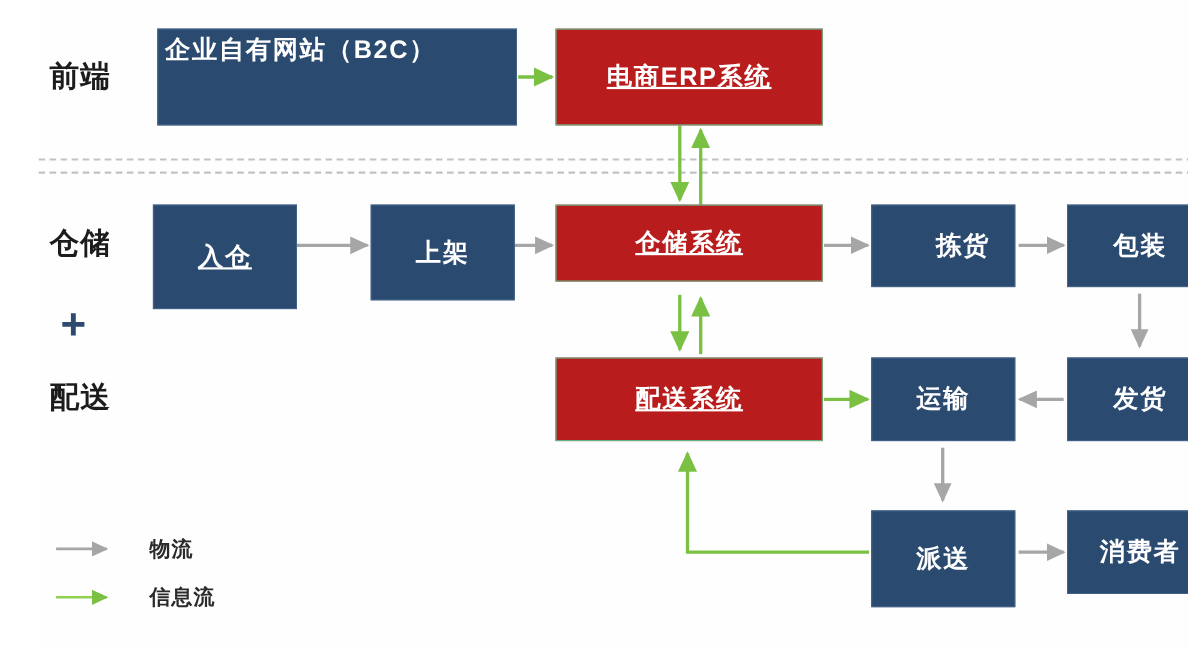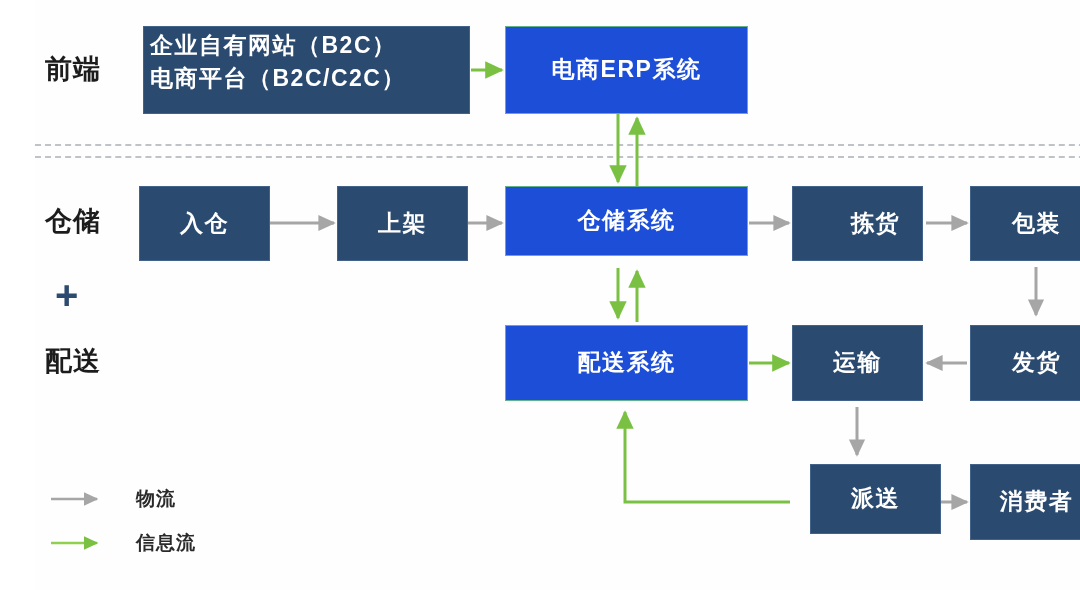--- a/index.html
+++ b/index.html
@@ -51,22 +51,23 @@
     letter-spacing: 1.5px;
     line-height: 1.45;
     box-sizing: border-box;
     padding: 2px 6px;
   }
   .node.blue {
     background: #2b4a70;
     border: 1px solid #43628a;
   }
   .node.green {
-    background: #1d4ed8;
+    background: #b91c1c;
     border: 1px solid #63b388;
+    text-decoration: underline;
   }
   .node-multiline {
     display: block;
   }
   .node-multiline span {
     display: block;
   }
 
   
   .divider {
@@ -147,43 +148,42 @@
       <line x1="1001" y1="267" x2="1001" y2="315"></line>
       <line x1="932" y1="363" x2="892" y2="363"></line>
       <line x1="822" y1="407" x2="822" y2="455"></line>
       <line x1="891" y1="502" x2="932" y2="502"></line>
     </g>
   </svg>
 
   <div class="node blue node-multiline" style="left:108px; top:26px; width:327px; height:88px;">
     <div>
       <span>企业自有网站（B2C）</span>
-      <span>电商平台（B2C/C2C）</span>
     </div>
   </div>
 
   <div class="node green" style="left:470px; top:26px; width:243px; height:88px;">电商ERP系统</div>
 
-  <div class="node blue" style="left:104px; top:186px; width:131px; height:75px;">入仓</div>
-
-  <div class="node blue" style="left:302px; top:186px; width:131px; height:75px;">上架</div>
+  <div class="node blue" style="left:104px; top:186px; width:131px; height:95px;text-decoration:underline;">入仓</div>
+
+  <div class="node blue" style="left:302px; top:186px; width:131px; height:87px;">上架</div>
 
   <div class="node green" style="left:470px; top:186px; width:243px; height:70px;">仓储系统</div>
 
   <div class="node blue" style="left:757px; top:186px; width:131px; height:75px;padding-left:42px;">拣货</div>
 
   <div class="node blue" style="left:935px; top:186px; width:133px; height:75px;">包装</div>
 
   <div class="node blue" style="left:757px; top:325px; width:131px; height:76px;">运输</div>
 
   <div class="node green" style="left:470px; top:325px; width:243px; height:76px;">配送系统</div>
 
   <div class="node blue" style="left:935px; top:325px; width:133px; height:76px;">发货</div>
 
-  <div class="node blue" style="left:775px; top:464px; width:131px; height:70px;">派送</div>
+  <div class="node blue" style="left:757px; top:464px; width:131px; height:88px;">派送</div>
 
   <div class="node blue" style="left:935px; top:464px; width:133px; height:76px;">消费者</div>
 
   <div class="legend-row" style="left:14px; top:486px;">
     <svg class="legend-swatch" width="56" height="14" viewBox="0 0 56 14">
       <defs>
         <marker id="lg1" markerWidth="7" markerHeight="7" refX="5.6" refY="3.5" orient="auto" markerUnits="strokeWidth">
           <path d="M0,0.6 L6.2,3.5 L0,6.4 z" fill="#a6a6a6"></path>
         </marker>
       </defs>

